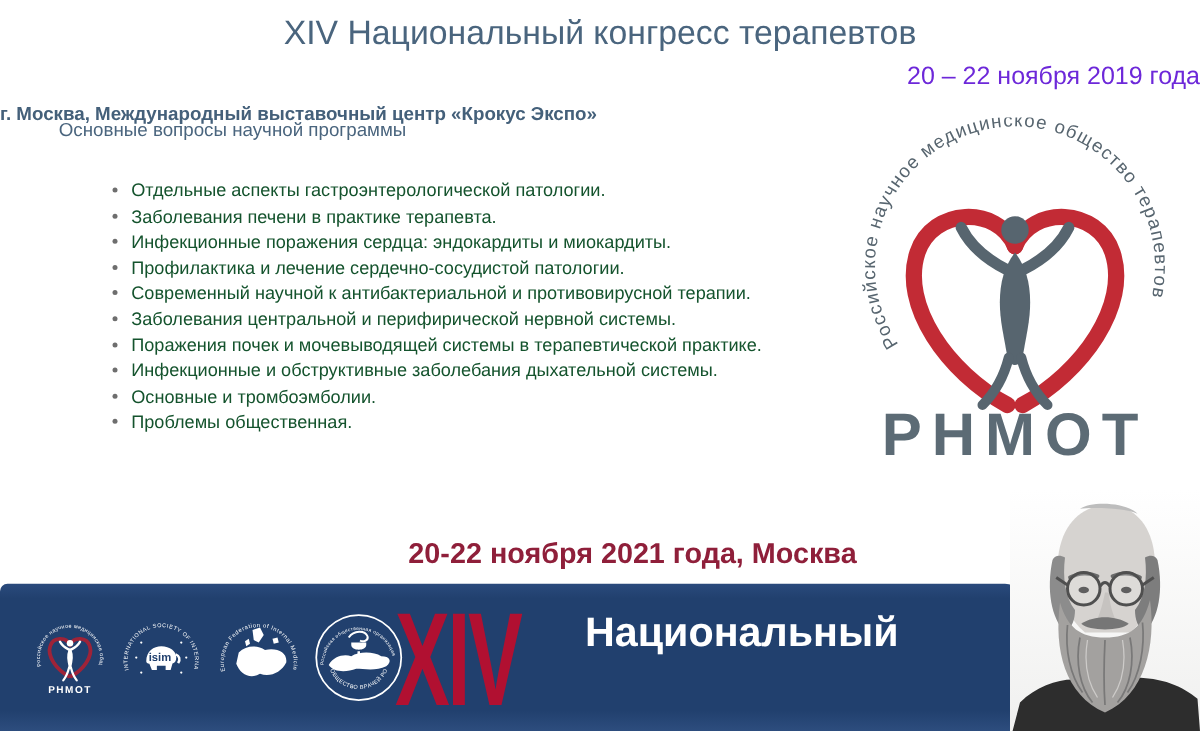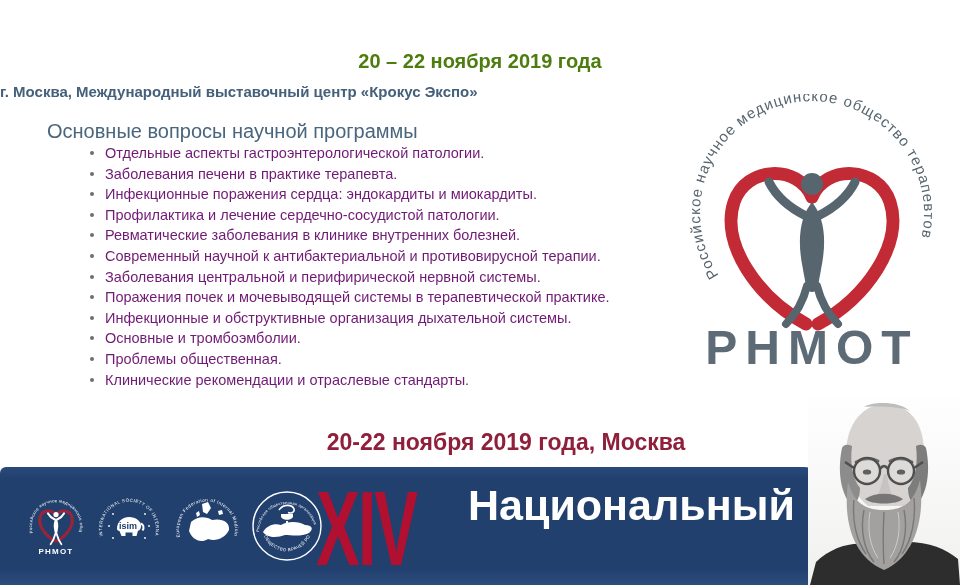--- a/index.html
+++ b/index.html
@@ -1,70 +1,69 @@
 <!DOCTYPE html>
 <html><head>
 <meta charset="utf-8">
 <style>
   html,body{margin:0;padding:0;background:#fff;}
   .slide{position:relative;width:960px;height:585px;background:#ffffff;overflow:hidden;
          font-family:"Liberation Sans",sans-serif;}
 
   .title{position:absolute;top:11px;left:0;width:100%;text-align:center;
          font-size:27px;color:#4a657e;}
-  .dates{position:absolute;top:50px;left:0;width:100%;text-align:center;
-         font-size:20px;color:#4d7c0f;font-weight:bold;}
+  .dates{position:absolute;top:50px;left:0;width:100%;text-align:right;
+         font-size:20px;color:#6d28d9;}
   .venue{position:absolute;top:83px;left:0;width:100%;
          font-size:15px;font-weight:bold;color:#44607a;}
 
-  .prog-heading{position:absolute;left:47px;top:96px;font-size:20px;color:#4a657e;margin-top:24px;}
+  .prog-heading{position:absolute;left:47px;top:96px;font-size:15px;color:#4a657e;}
 
   ul.topics{position:absolute;left:90px;top:143px;margin:0;padding:0;list-style:none;}
-  ul.topics li{font-size:14.5px;color:#701a75;line-height:20.6px;white-space:nowrap;}
+  ul.topics li{font-size:14.5px;color:#14532d;line-height:20.6px;white-space:nowrap;}
   ul.topics li::before{content:"";display:inline-block;width:4px;height:4px;border-radius:50%;
          background:#6e6e6e;margin-right:11px;vertical-align:3px;}
 
   .biglogo{position:absolute;left:672px;top:94px;width:280px;height:278px;}
 
   .maroon-date{position:absolute;top:429px;left:250px;width:512px;text-align:center;
          font-size:23px;font-weight:bold;color:#8f1f3a;}
 
   .banner{position:absolute;left:0;top:467px;width:820px;height:118px;
          background:linear-gradient(#2a4a7c 0%,#21406e 10%,#21406e 86%,#2d4d7e 100%);
          border-top-right-radius:16px;border-top-left-radius:6px;}
   .logos-row{position:absolute;left:26px;top:0;height:100%;display:flex;align-items:center;gap:9px;}
   .xiv{position:absolute;left:316px;top:6px;font-size:106px;line-height:1.04;font-weight:bold;
          color:#b11031;transform:scaleX(.62);transform-origin:0 0;letter-spacing:-3px;}
   .congress-name{position:absolute;left:468px;top:20px;color:#ffffff;font-weight:bold;
-         font-size:43px;line-height:37px;white-space:nowrap;}
+         font-size:33px;line-height:37px;white-space:nowrap;}
 
   .portrait{position:absolute;right:0;top:392px;width:152px;height:193px;}
 </style>
 </head>
 <body>
 
 <div class="slide">
 
+  <div class="title">XIV Национальный конгресс терапевтов</div>
   <div class="dates">20 – 22 ноября 2019 года</div>
   <div class="venue">г. Москва, Международный выставочный центр «Крокус Экспо»</div>
 
   <div class="prog-heading">Основные вопросы научной программы</div>
   <ul class="topics">
       <li>Отдельные аспекты гастроэнтерологической патологии.</li>
       <li>Заболевания печени в практике терапевта.</li>
       <li>Инфекционные поражения сердца: эндокардиты и миокардиты.</li>
       <li>Профилактика и лечение сердечно-сосудистой патологии.</li>
-      <li>Ревматические заболевания в клинике внутренних болезней.</li>
       <li>Современный научной к антибактериальной и противовирусной терапии.</li>
       <li>Заболевания центральной и перифирической нервной системы.</li>
       <li>Поражения почек и мочевыводящей системы в терапевтической практике.</li>
-      <li>Инфекционные и обструктивные организация дыхательной системы.</li>
+      <li>Инфекционные и обструктивные заболебания дыхательной системы.</li>
       <li>Основные и тромбоэмболии.</li>
       <li>Проблемы общественная.</li>
-      <li>Клинические рекомендации и отраслевые стандарты.</li>
     </ul>
 
   <svg class="biglogo" viewBox="0 0 280 278">
     <defs>
       <path id="ringBig" d="M 48,183 A 112,112 0 1 1 232,183" fill="none"></path>
     </defs>
     <text font-size="15" letter-spacing="1" fill="#57656f">
       <textPath href="#ringBig" startOffset="2">Российское научное медицинское общество терапевтов</textPath>
     </text>
     <g stroke="#c22b35" stroke-width="13" fill="none" stroke-linecap="round">
@@ -75,21 +74,21 @@
       <circle cx="140" cy="90" r="11" stroke="none"></circle>
       <path d="M134,122 C118,114 104,102 97,88" fill="none" stroke-width="9" stroke-linecap="round"></path>
       <path d="M146,122 C162,114 176,102 183,88" fill="none" stroke-width="9" stroke-linecap="round"></path>
       <path d="M140,108 C151,122 155,142 150,170 L146,192 C144,200 136,200 134,192 L130,170 C125,142 129,122 140,108 Z" stroke="none"></path>
       <path d="M135,192 C131,208 124,220 114,230" fill="none" stroke-width="8" stroke-linecap="round"></path>
       <path d="M145,192 C149,208 156,220 166,230" fill="none" stroke-width="8" stroke-linecap="round"></path>
     </g>
     <text x="140" y="270" text-anchor="middle" font-size="48" font-weight="bold" letter-spacing="8" fill="#5c6b75">РНМОТ</text>
   </svg>
 
-  <div class="maroon-date">20-22 ноября 2019 года, Москва</div>
+  <div class="maroon-date">20-22 ноября 2021 года, Москва</div>
 
   <div class="banner">
     <div class="logos-row">
 
       <svg width="60" height="62" viewBox="0 0 60 62">
         <defs>
             <path id="pA" d="M7,38 A24,24 0 1 1 53,38" fill="none"></path>
           </defs>
         <text font-size="4.3" letter-spacing="0.3" fill="#ffffff">
           <textPath href="#pA">Российское научное медицинское общество терапевтов</textPath>

